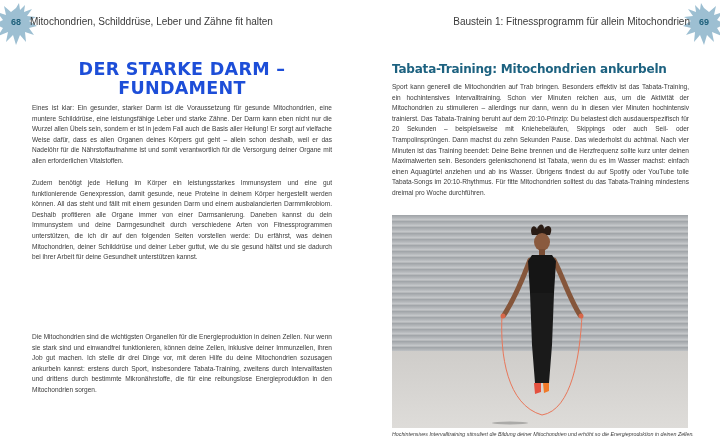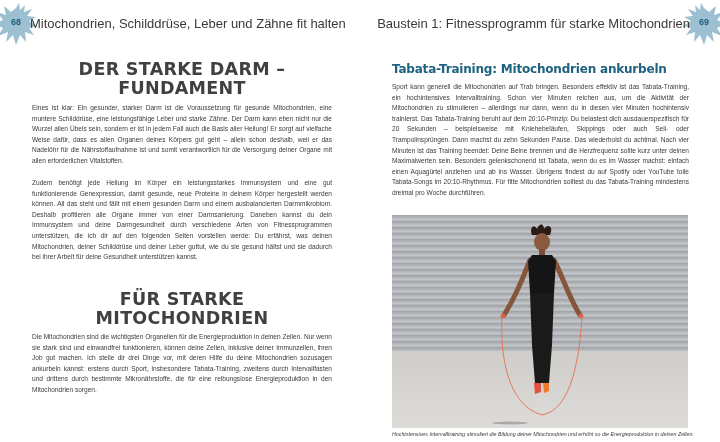--- a/index.html
+++ b/index.html
@@ -14,27 +14,27 @@
   .splash { position: absolute; width: 44px; height: 44px; top: 2px; }
   .splash svg { width: 44px; height: 44px; display: block; }
   .splash .num {
     position: absolute; left: 0; right: 0; top: 15px; text-align: center;
     font-weight: bold; font-size: 9px; color: #1d5f7a;
   }
   .page.left .splash { left: -6px; }
   .page.right .splash { right: -6px; }
 
   .running-head {
-    position: absolute; top: 16px; font-size: 13px; color: #3a3a3a; white-space: nowrap;
+    position: absolute; top: 16px; font-size: 10px; color: #3a3a3a; white-space: nowrap;
   }
   .page.left .running-head { left: 30px; }
   .page.right .running-head { right: 30px; }
 
   .h-caps {
-    font-family: "DejaVu Sans", sans-serif; font-weight: bold; color: #404040;
+    font-family: "DejaVu Sans", sans-serif; font-weight: bold; color: #1d4ed8;
     text-align: center; font-size: 17.5px; line-height: 19px; letter-spacing: 0.3px;
     margin: 0; text-transform: uppercase;
   }
   .body-text {
     font-size: 6.55px; line-height: 10.6px; text-align: justify; color: #3b3b3b; margin: 0;
     hyphens: auto;
   }
   .left .block1 { position: absolute; left: 32px; top: 60px; width: 300px; }
   .left .p1 { position: absolute; left: 32px; top: 103px; width: 300px; }
   .left .p2 { position: absolute; left: 32px; top: 178px; width: 300px; }
@@ -78,33 +78,32 @@
   </div>
   <div class="running-head">Mitochondrien, Schilddrüse, Leber und Zähne fit halten</div>
 
   <div class="block1">
     <h1 class="h-caps">DER STARKE DARM – FUNDAMENT</h1>
   </div>
   <p class="body-text p1">Eines ist klar: Ein gesunder, starker Darm ist die Voraussetzung für gesunde Mitochondrien, eine muntere Schilddrüse, eine leistungsfähige Leber und starke Zähne. Der Darm kann eben nicht nur die Wurzel allen Übels sein, sondern er ist in jedem Fall auch die Basis aller Heilung! Er sorgt auf vielfache Weise dafür, dass es allen Organen deines Körpers gut geht – allein schon deshalb, weil er das Nadelöhr für die Nährstoffaufnahme ist und somit verantwortlich für die Versorgung deiner Organe mit allen erforderlichen Vitalstoffen.</p>
   <p class="body-text p2">Zudem benötigt jede Heilung im Körper ein leistungsstarkes Immunsystem und eine gut funktionierende Genexpression, damit gesunde, neue Proteine in deinem Körper hergestellt werden können. All das steht und fällt mit einem gesunden Darm und einem ausbalancierten Darmmikrobiom. Deshalb profitieren alle Organe immer von einer Darmsanierung. Daneben kannst du dein Immunsystem und deine Darmgesundheit durch verschiedene Arten von Fitnessprogrammen unterstützen, die ich dir auf den folgenden Seiten vorstellen werde: Du erfährst, was deinen Mitochondrien, deiner Schilddrüse und deiner Leber guttut, wie du sie gesund hältst und sie dadurch bei ihrer Arbeit für deine Gesundheit unterstützen kannst.</p>
 
   <div class="block2">
-    <h1 class="h-caps">FÜR STARKE MITOCHONDRIEN</h1>
   </div>
   <p class="body-text p3">Die Mitochondrien sind die wichtigsten Organellen für die Energieproduktion in deinen Zellen. Nur wenn sie stark sind und einwandfrei funktionieren, können deine Zellen, inklusive deiner Immunzellen, ihren Job gut machen. Ich stelle dir drei Dinge vor, mit deren Hilfe du deine Mitochondrien sozusagen ankurbeln kannst: erstens durch Sport, insbesondere Tabata-Training, zweitens durch Intervallfasten und drittens durch bestimmte Mikronährstoffe, die für eine reibungslose Energieproduktion in den Mitochondrien sorgen.</p>
 </div>
 
 <div class="page right">
   <div class="splash">
     <svg viewBox="0 0 44 44">
       <path fill="#9dbfd2" d="M22 6 L19 1 L18 8 L13 3 L14 10 L6 7 L11 14 L2 15 L9 19 L1 24 L9 26 L4 33 L13 30 L12 40 L18 33 L22 43 L25 33 L32 40 L30 30 L40 34 L35 26 L43 22 L35 18 L41 10 L32 13 L34 4 L27 10 Z"></path>
     </svg>
     <div class="num">69</div>
   </div>
-  <div class="running-head">Baustein 1: Fitnessprogramm für starke Mitochondrien</div>
+  <div class="running-head">Baustein 1: Fitnessprogramm für allein Mitochondrien</div>
 
   <h2 class="h-mixed">Tabata-Training: Mitochondrien ankurbeln</h2>
   <p class="body-text p4">Sport kann generell die Mitochondrien auf Trab bringen. Besonders effektiv ist das Tabata-Training, ein hochintensives Intervalltraining. Schon vier Minuten reichen aus, um die Aktivität der Mitochondrien zu stimulieren – allerdings nur dann, wenn du in diesen vier Minuten hochintensiv trainierst. Das Tabata-Training beruht auf dem 20:10-Prinzip: Du belastest dich ausdauerspezifisch für 20 Sekunden – beispielsweise mit Kniehebeläufen, Skippings oder auch Seil- oder Trampolinsprüngen. Dann machst du zehn Sekunden Pause. Das wiederholst du achtmal. Nach vier Minuten ist das Training beendet: Deine Beine brennen und die Herzfrequenz sollte kurz unter deinen Maximalwerten sein. Besonders gelenkschonend ist Tabata, wenn du es im Wasser machst: einfach einen Aquagürtel anziehen und ab ins Wasser. Übrigens findest du auf Spotify oder YouTube tolle Tabata-Songs im 20:10-Rhythmus. Für fitte Mitochondrien solltest du das Tabata-Training mindestens dreimal pro Woche durchführen.</p>
 
   <div class="photo">
     <div class="stairs"></div>
     <div class="ground"></div>
     <svg class="person" viewBox="0 0 296 213">
 
       <ellipse cx="118" cy="208" rx="18" ry="1.5" fill="#7a7a78" opacity="0.5"></ellipse>

